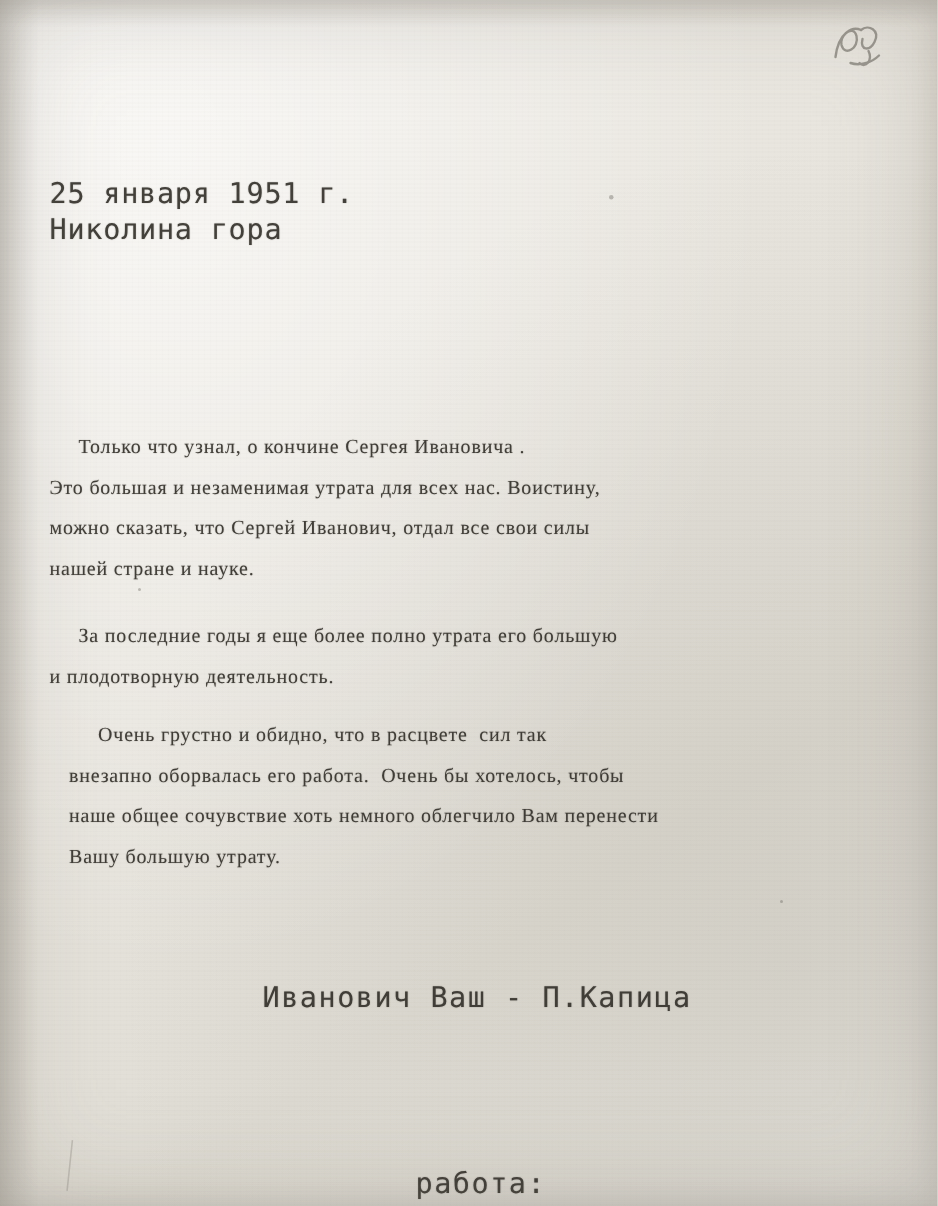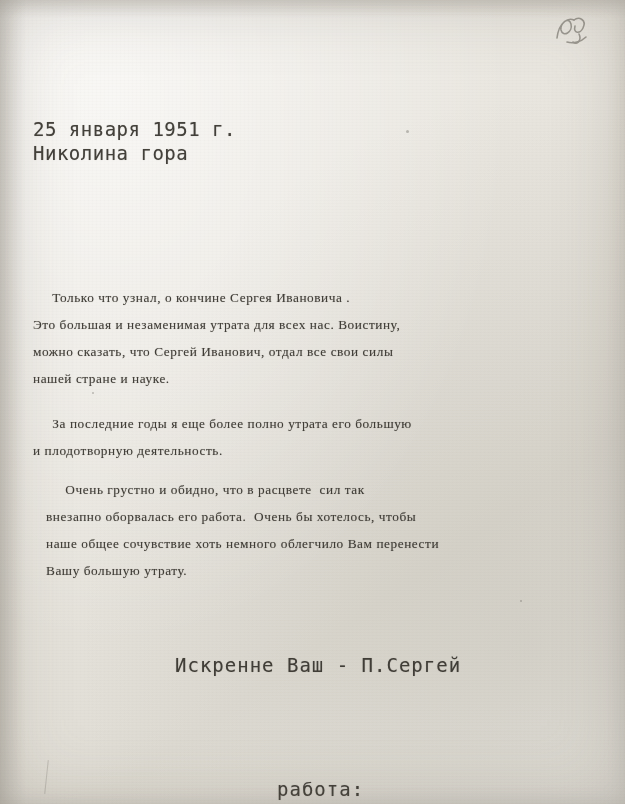--- a/index.html
+++ b/index.html
@@ -139,21 +139,21 @@
 Это большая и незаменимая утрата для всех нас. Воистину,
 можно сказать, что Сергей Иванович, отдал все свои силы
 нашей стране и науке.</div>
   <div class="para" id="para-2">     За последние годы я еще более полно утрата его большую
 и плодотворную деятельность.</div>
   <div class="para" id="para-3">     Очень грустно и обидно, что в расцвете  сил так
 внезапно оборвалась его работа.  Очень бы хотелось, чтобы
 наше общее сочувствие хоть немного облегчило Вам перенести
 Вашу большую утрату.</div>
 
-  <div class="typed" id="signature">Искренне Ваш - П.Сергей</div>
+  <div class="typed" id="signature">Иванович Ваш - П.Капица</div>
   <div class="typed" id="verno">работа:</div>
 
   <div class="speck" style="left:406px; top:130px; width:3px; height:3px;"></div>
   <div class="speck" style="left:92px; top:392px; width:2px; height:2px;"></div>
   <div class="speck" style="left:520px; top:600px; width:2px; height:2px;"></div>
   <div class="hairline" style="left:46px; top:760px; width:1px; height:34px; transform: rotate(6deg);"></div>
 
   <div class="grain"></div>
   <div class="vignette"></div>
 </div>

